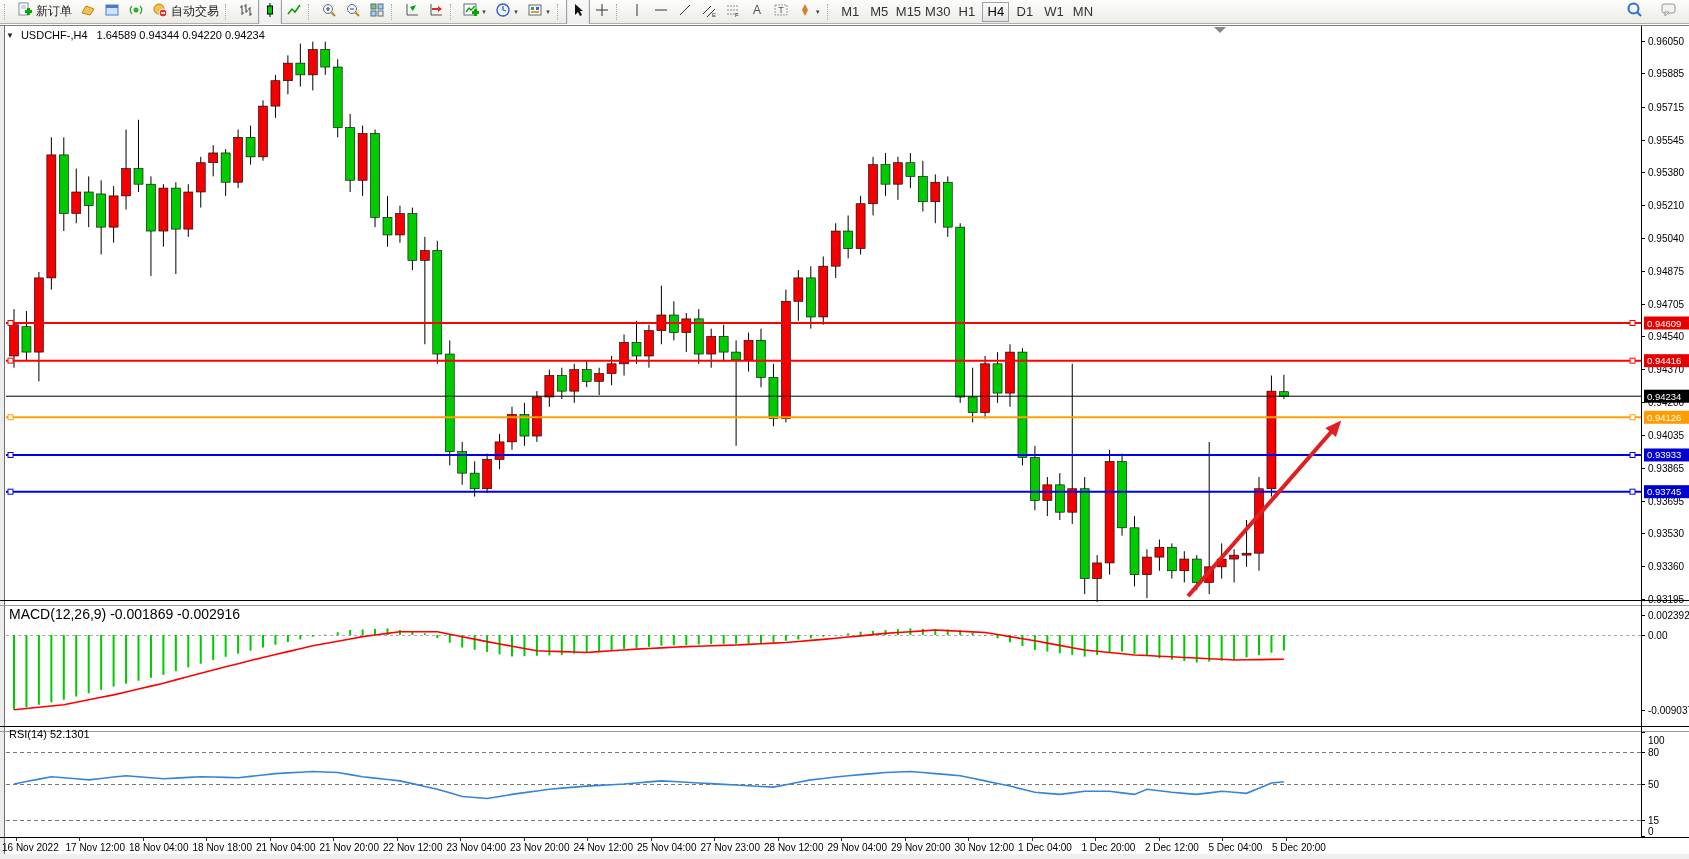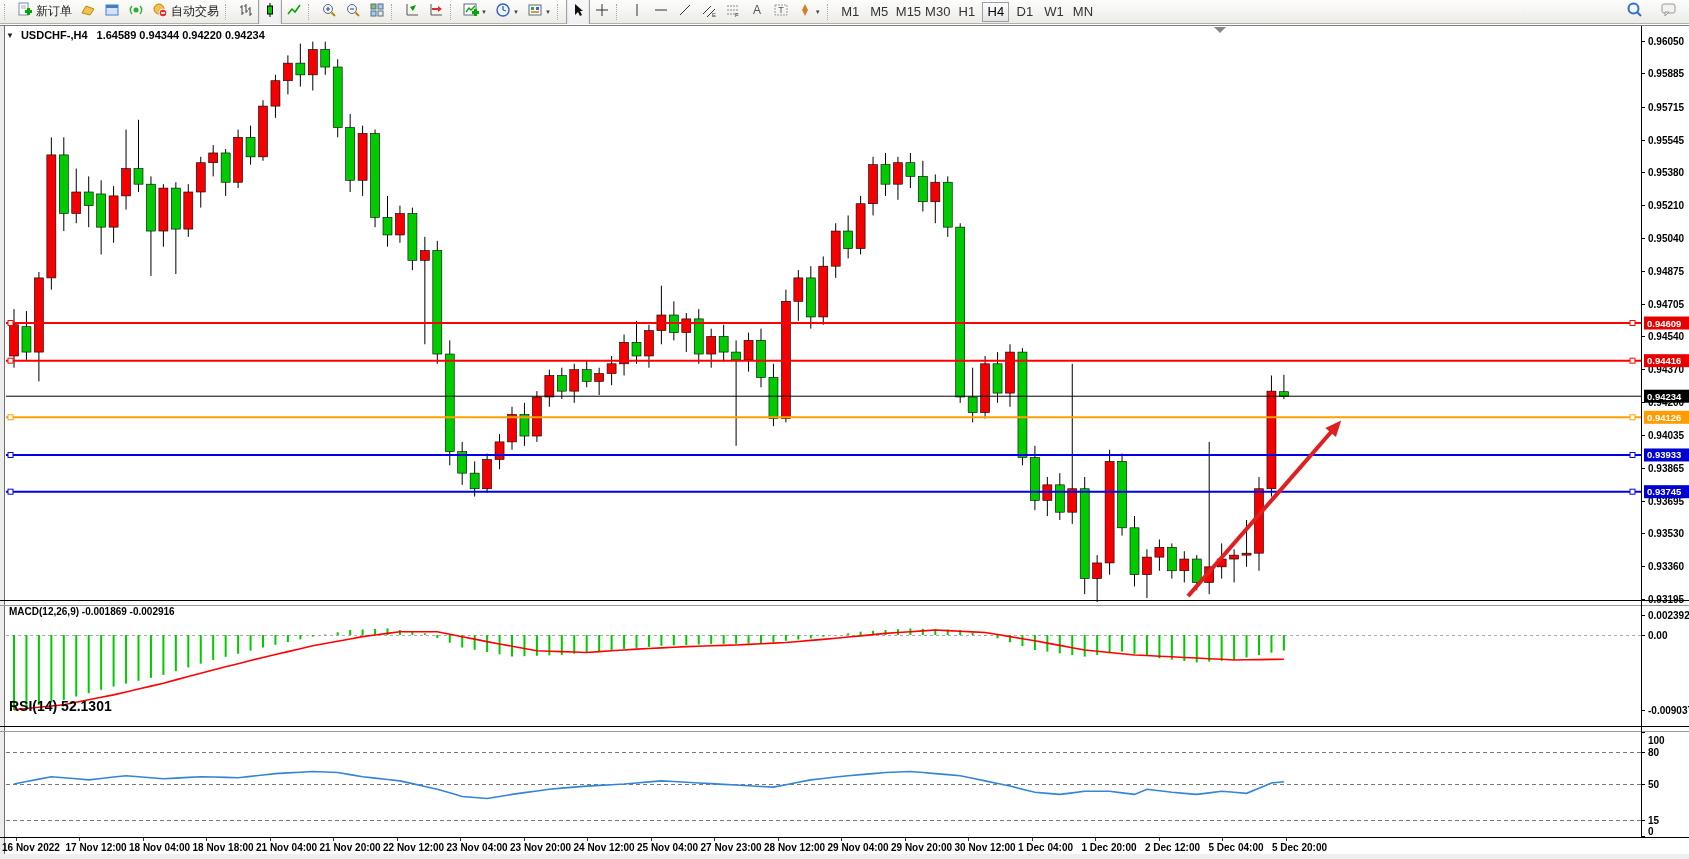--- a/index.html
+++ b/index.html
@@ -18,26 +18,26 @@
   .caret{font-size:6px;color:#444;margin-left:2px;}
   .tf{font-size:13px;color:#333;min-width:25px;text-align:center;height:18px;line-height:18px;
       border:1px solid transparent;margin:0 1px;}
   .tf.active{border:1px solid #98a0a8;background:linear-gradient(#ffffff,#e4e4e4);color:#000;text-align:center;}
   #tb-right{margin-left:auto;display:flex;align-items:center;margin-right:6px;}
   .badge{position:absolute;right:-5px;top:-4px;background:#e33022;color:#fff;font-size:9px;
          font-weight:bold;border-radius:8px;min-width:12px;height:12px;line-height:12px;
          text-align:center;border:1px solid #fff;}
   .chatwrap{position:relative;margin-left:10px;}
   
-  #chartwrap{position:absolute;left:0;top:24px;width:1689px;height:605px;font-weight:bold;}
+  #chartwrap{position:absolute;left:0;top:24px;width:1689px;height:605px;}
   .overlay{position:absolute;font-size:11px;color:#000;white-space:nowrap;z-index:5;}
   #title-ovl{left:6px;top:5px;display:flex;align-items:center;}
   #oneclick{font-size:8px;color:#222;margin-right:7px;}
-  #macd-ovl{left:9px;top:582px;font-size:10px;}
-  #rsi-ovl{left:9px;top:674px;font-size:14px;}
+  #macd-ovl{left:9px;top:582px;font-size:14px;}
+  #rsi-ovl{left:9px;top:704px;font-size:11px;}
   svg text{font-family:"Liberation Sans",sans-serif;}
 </style>
 </head>
 <body>
 
 <div id="app">
 
   <div id="toolbar">
     <div class="grip"></div>
 

